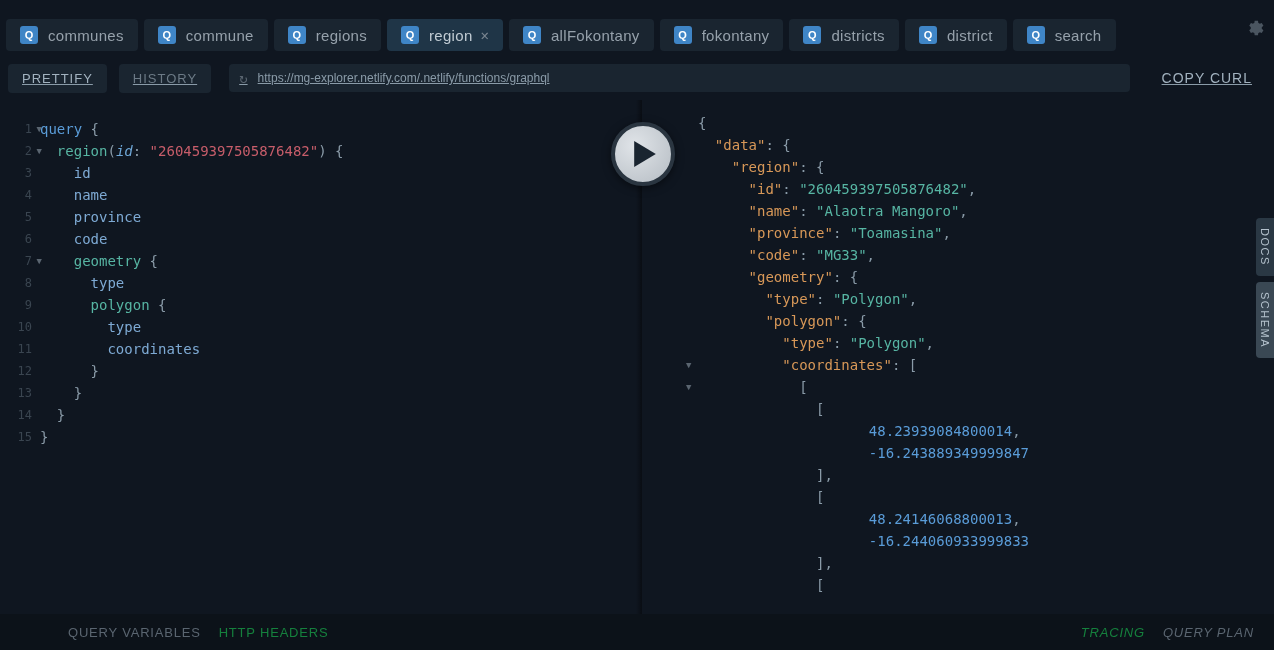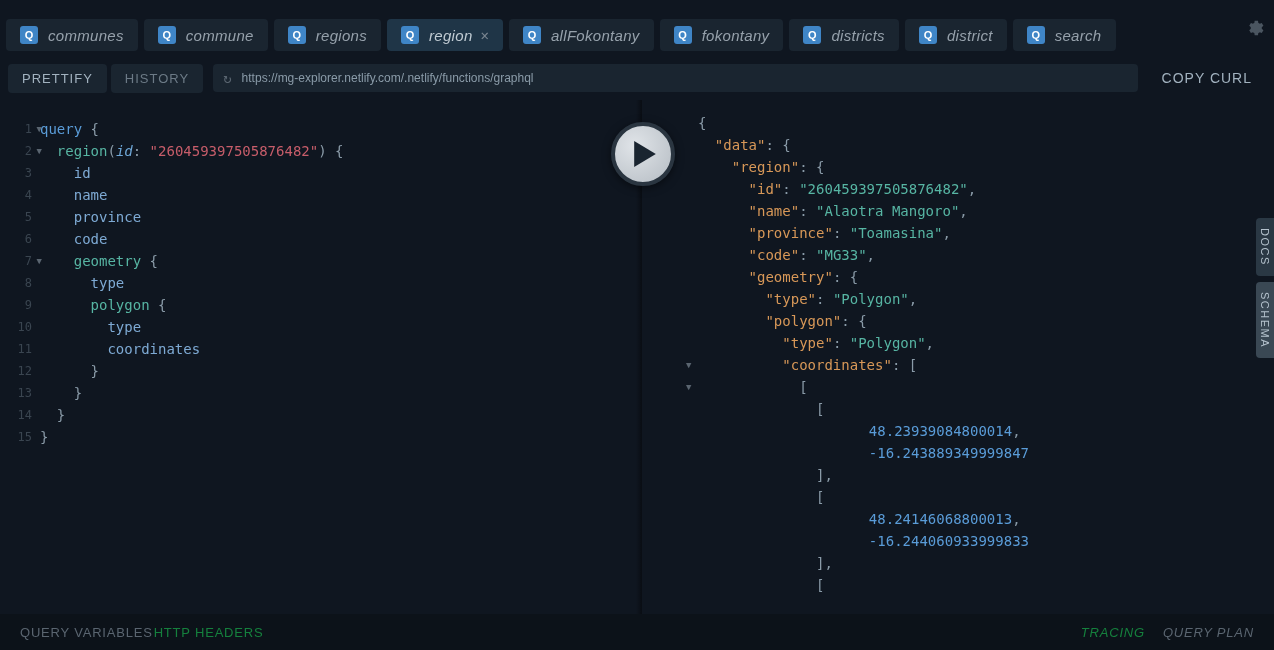--- a/index.html
+++ b/index.html
@@ -50,42 +50,42 @@
   display: flex;
   align-items: center;
   justify-content: center;
   font-family: sans-serif;
 }
 .tab-label {
   color: #96a1ab;
   font-family: sans-serif;
   font-size: 15px;
   letter-spacing: 0.3px;
-  font-style: italic;
 }
 .tab.active .tab-label { color: #c0cbd3; }
 .tab-close {
   color: #7a8590;
   font-size: 14px;
   margin-left: -2px;
 }
 .gear-icon {
   position: absolute;
   right: 10px;
   top: 4px;
   color: #4a5560;
   font-size: 20px;
 }
 .toolbar {
   display: flex;
   align-items: center;
   padding: 6px 8px;
-  gap: 4px;
+  gap: 12px;
   background: #0f1620;
   height: 44px;
+  text-decoration: underline;
 }
 .tool-btn {
   padding: 7px 14px;
   background: #1a2530;
   border-radius: 4px;
   cursor: pointer;
   color: #a2b2bf;
   font-family: sans-serif;
   font-size: 13px;
   letter-spacing: 1px;
@@ -226,21 +226,21 @@
   right: 0;
   height: 36px;
   background: #0c1219;
   display: flex;
   align-items: center;
   padding: 0 20px;
   font-family: sans-serif;
   font-size: 13px;
   letter-spacing: 0.8px;
 }
-.footer-left { display: flex; gap: 1px; }
+.footer-left { display: flex; gap: 18px; margin-left: 48px; }
 .footer-right { margin-left: auto; display: flex; gap: 18px; font-style: italic; }
 .footer-item { color: #5a6570; cursor: pointer; }
 .footer-item.bright { color: #15803d; }
 .tab.last { flex: 0 0 auto; }
 </style>
 </head>
 <body>
 
 <div class="topbar"></div>
 

